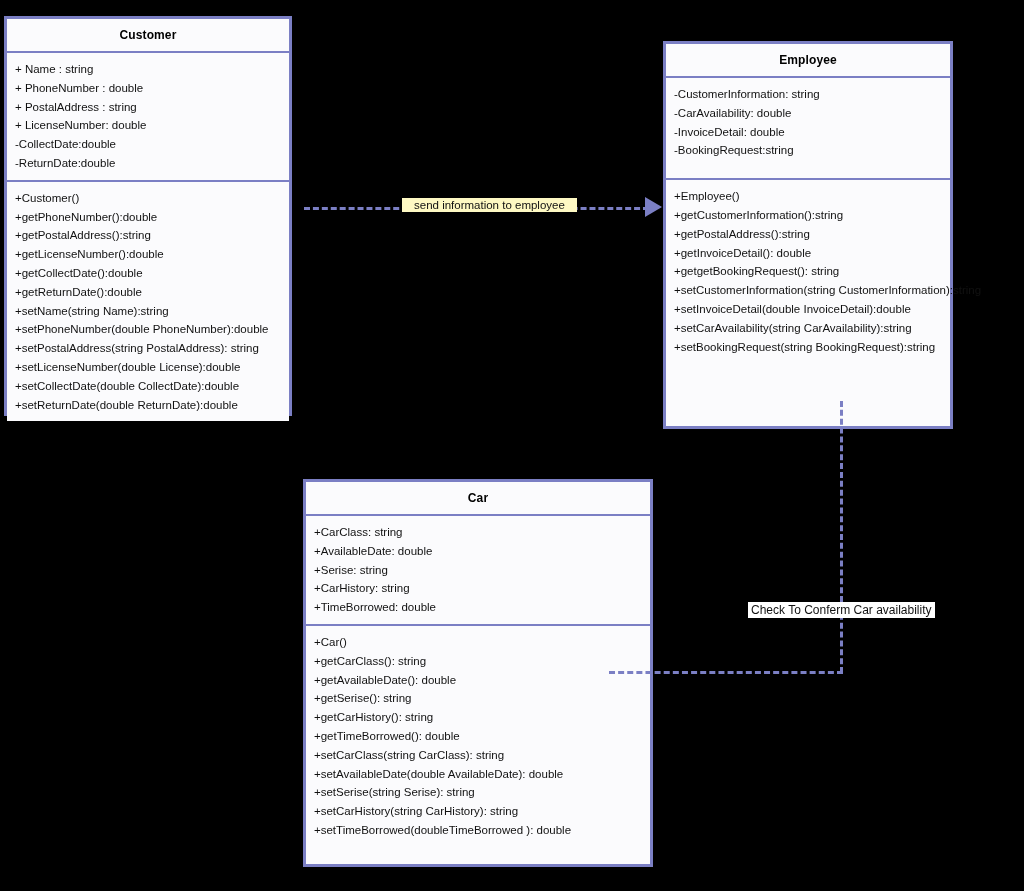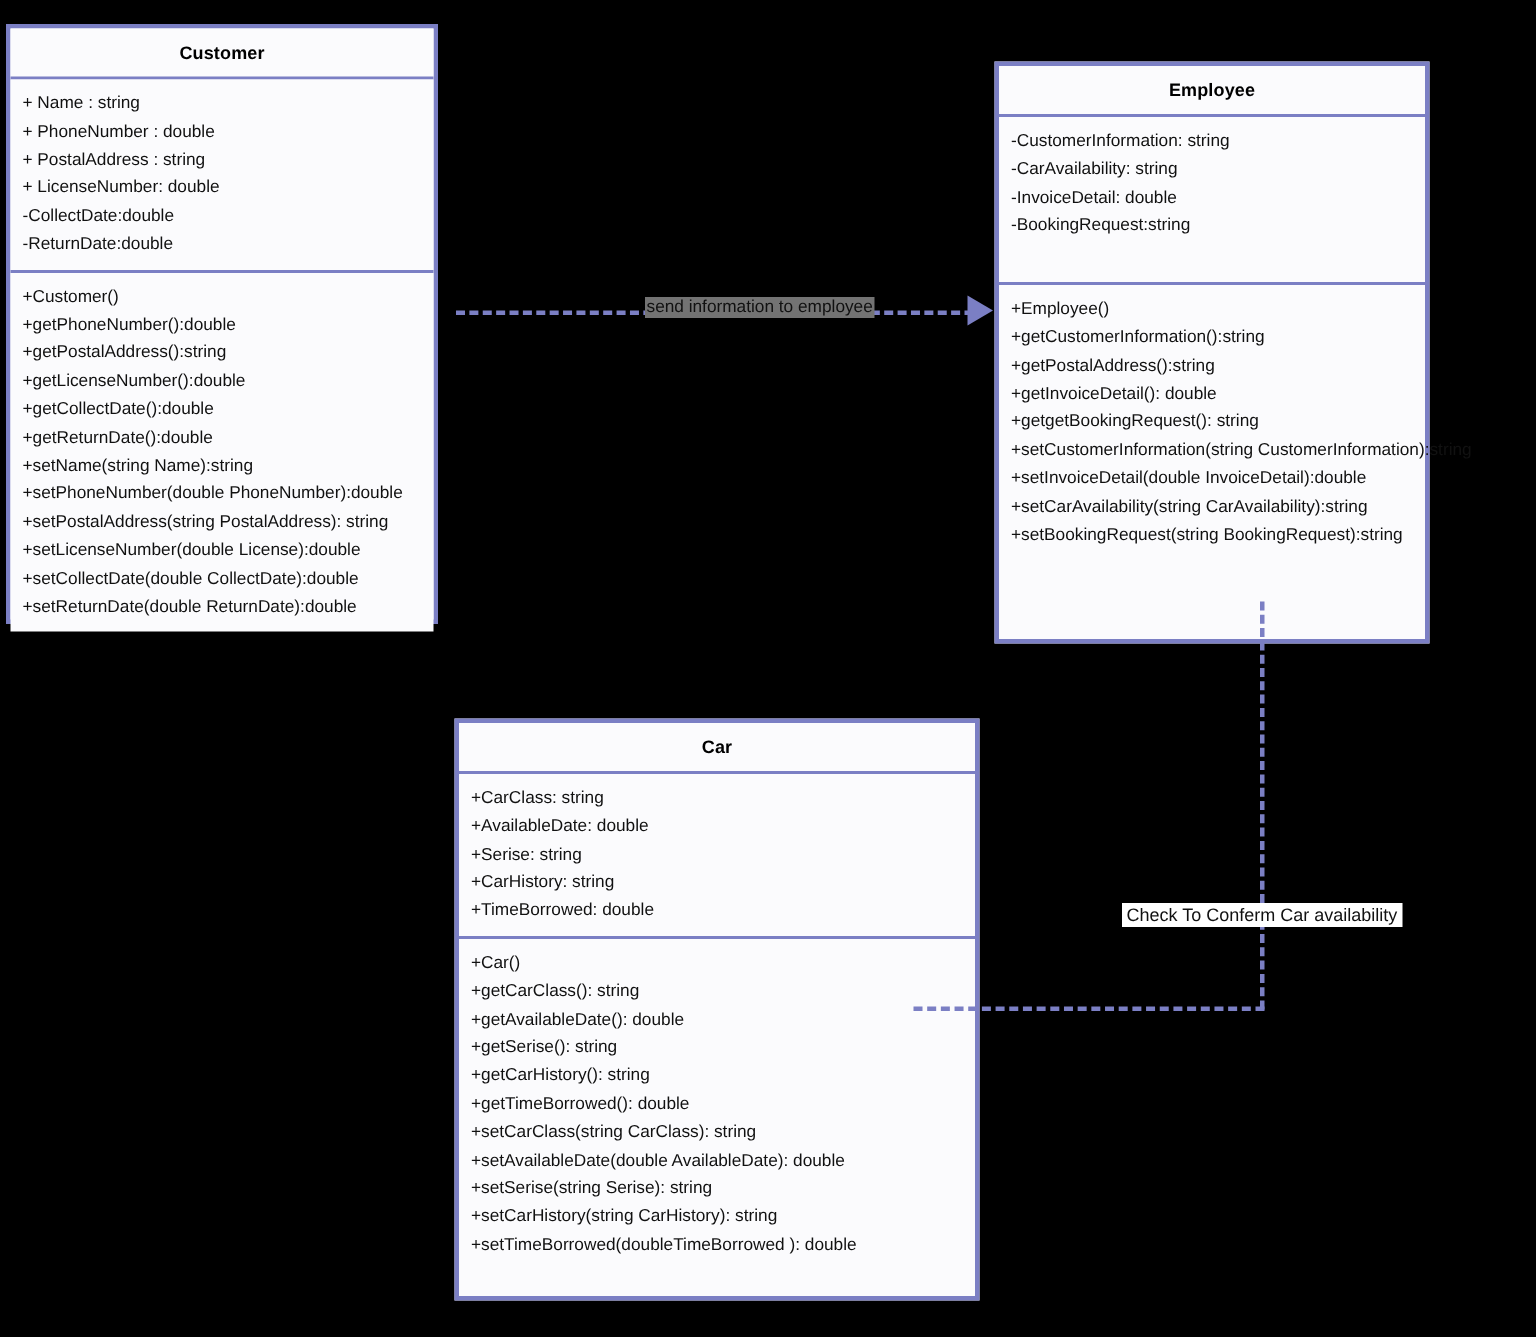--- a/index.html
+++ b/index.html
@@ -64,21 +64,21 @@
     height: 388px;
     margin-top: 28px;
   }
   #class-car {
     left: 303px;
     top: 479px;
     width: 350px;
     height: 388px;
   }
 
-  #class-employee .compartment.attributes { padding-bottom: 28px; }
+  #class-employee .compartment.attributes { padding-bottom: 18px; }
   #class-car .compartment.methods { padding-bottom: 20px; }
 
   
   .conn-h-dashed {
     position: absolute;
     height: 0;
     border-top: 3px dashed #7b7fc4;
   }
   .conn-v-dashed {
     position: absolute;
@@ -98,26 +98,25 @@
     width: 0;
     height: 0;
     border-top: 10px solid transparent;
     border-bottom: 10px solid transparent;
     border-left: 17px solid #7b7fc4;
   }
   #conn-customer-employee-label {
     position: absolute;
     left: 402px;
     top: 198px;
-    background: #737373;
+    background: #fef9c3;
     font-size: 11.5px;
     color: #111;
-    padding: 1px 1px;
+    padding: 1px 12px;
     white-space: nowrap;
-    margin-left: 28px;
   }
 
   #conn-car-employee-h {
     left: 609px;
     top: 671px;
     width: 234px;
   }
   #conn-car-employee-v {
     left: 840px;
     top: 401px;
@@ -160,21 +159,21 @@
     <div class="member">+setLicenseNumber(double License):double</div>
     <div class="member">+setCollectDate(double CollectDate):double</div>
     <div class="member">+setReturnDate(double ReturnDate):double</div>
   </div>
 </div>
 
 <div class="uml-class" id="class-employee">
   <div class="class-title">Employee</div>
   <div class="compartment attributes">
     <div class="member">-CustomerInformation: string</div>
-    <div class="member">-CarAvailability: string</div>
+    <div class="member">-CarAvailability: double</div>
     <div class="member">-InvoiceDetail: double</div>
     <div class="member">-BookingRequest:string</div>
   </div>
   <div class="compartment methods">
     <div class="member">+Employee()</div>
     <div class="member">+getCustomerInformation():string</div>
     <div class="member">+getPostalAddress():string</div>
     <div class="member">+getInvoiceDetail(): double</div>
     <div class="member">+getgetBookingRequest(): string</div>
     <div class="member">+setCustomerInformation(string CustomerInformation):string</div>

